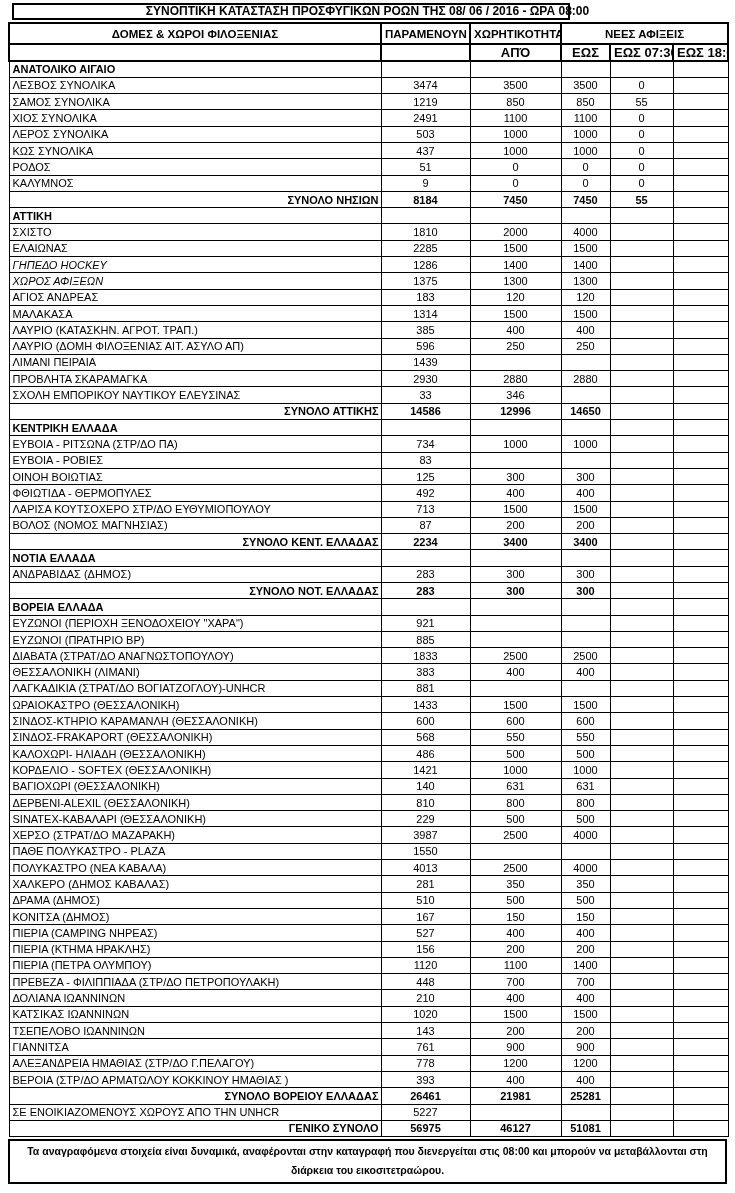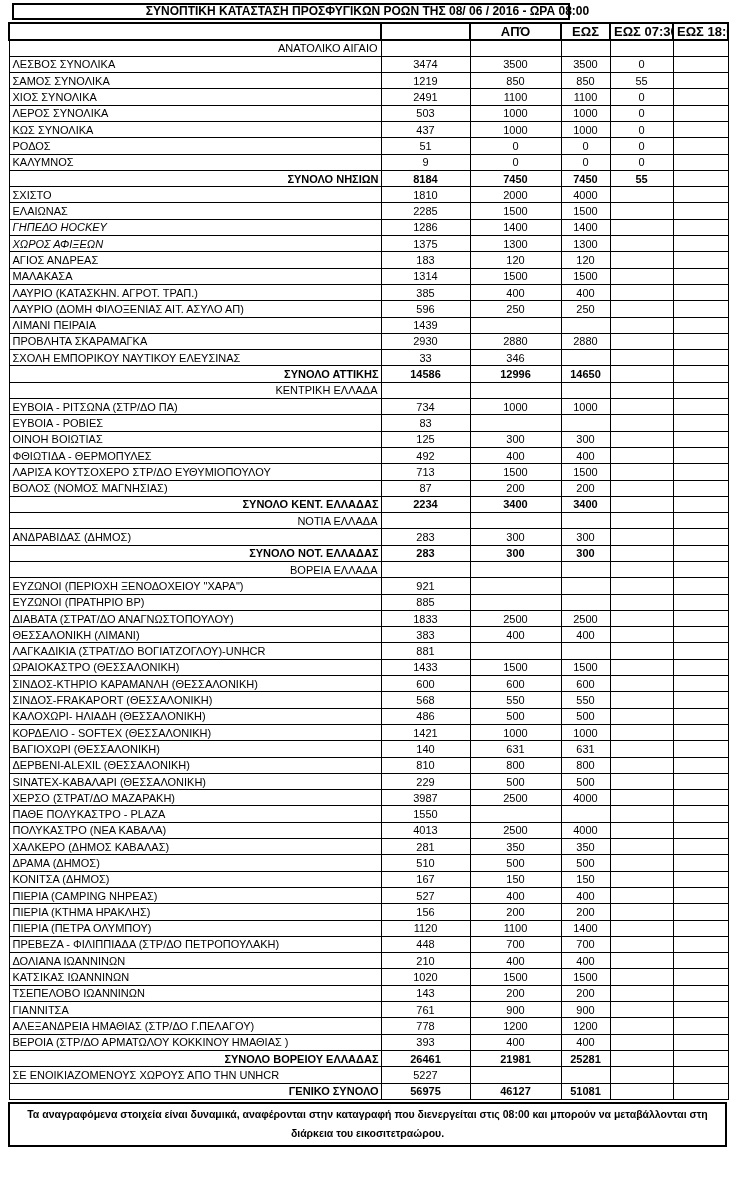--- a/index.html
+++ b/index.html
@@ -44,21 +44,21 @@
   }
   thead tr.h1 th { height: 21px; }
   thead tr.h2 th { height: 15px; font-size: 13px; }
   tbody td {
     height: 16.3px;
     font-size: 11px;
     line-height: 14px;
   }
   td.name { text-align: left; }
   td.num  { text-align: center; }
-  tr.section td.name { text-align: right; font-weight: normal; }
+  tr.section td.name { text-align: left; font-weight: bold; }
   tr.total td { font-weight: bold; }
   tr.total td.name { text-align: right; padding-right: 2px; padding-left: 40px; }
   tr.italic td.name { font-style: italic; }
 
   .footer-note {
     width: 719px;
     margin-top: 2px;
     border: 2px solid #000;
     text-align: center;
     font-weight: bold;
@@ -80,20 +80,26 @@
   <table class="main">
     <colgroup>
       <col style="width:372px">
       <col style="width:89px">
       <col style="width:91px">
       <col style="width:49px">
       <col style="width:63px">
       <col style="width:55px">
     </colgroup>
     <thead>
+      <tr class="h1">
+        <th>ΔΟΜΕΣ &amp; ΧΩΡΟΙ ΦΙΛΟΞΕΝΙΑΣ</th>
+        <th>ΠΑΡΑΜΕΝΟΥΝ</th>
+        <th>ΧΩΡΗΤΙΚΟΤΗΤΑ</th>
+        <th colspan="3">ΝΕΕΣ ΑΦΙΞΕΙΣ</th>
+      </tr>
       <tr class="h2">
         <th></th>
         <th></th>
         <th>ΑΠΌ</th>
         <th>ΕΩΣ</th>
         <th>ΕΩΣ 07:30</th>
         <th>ΕΩΣ 18:00</th>
       </tr>
     </thead>
     <tbody>
@@ -162,20 +168,28 @@
           <td class="num"></td>
         </tr>
         <tr class="total">
           <td class="name">ΣΥΝΟΛΟ ΝΗΣΙΩΝ</td>
           <td class="num">8184</td>
           <td class="num">7450</td>
           <td class="num">7450</td>
           <td class="num">55</td>
           <td class="num"></td>
         </tr>
+        <tr class="section">
+          <td class="name">ΑΤΤΙΚΗ</td>
+          <td class="num"></td>
+          <td class="num"></td>
+          <td class="num"></td>
+          <td class="num"></td>
+          <td class="num"></td>
+        </tr>
         <tr class="data">
           <td class="name">ΣΧΙΣΤΟ</td>
           <td class="num">1810</td>
           <td class="num">2000</td>
           <td class="num">4000</td>
           <td class="num"></td>
           <td class="num"></td>
         </tr>
         <tr class="data">
           <td class="name">ΕΛΑΙΩΝΑΣ</td>

